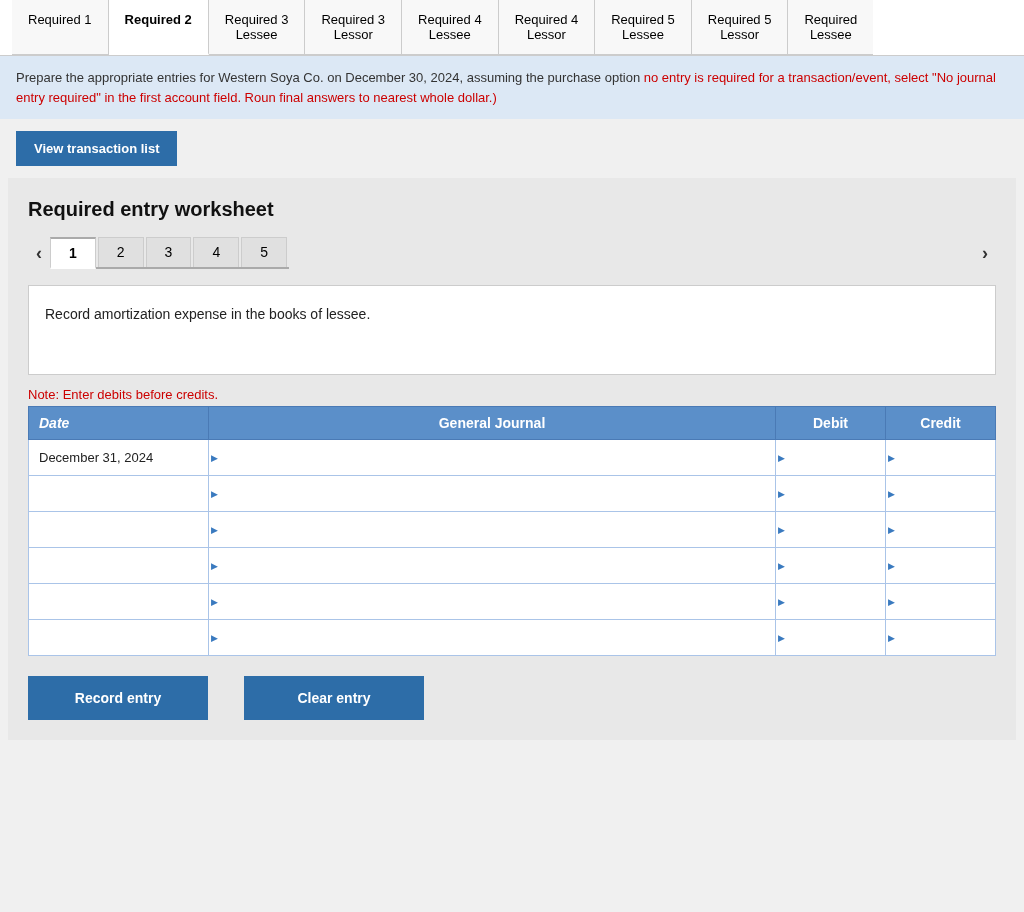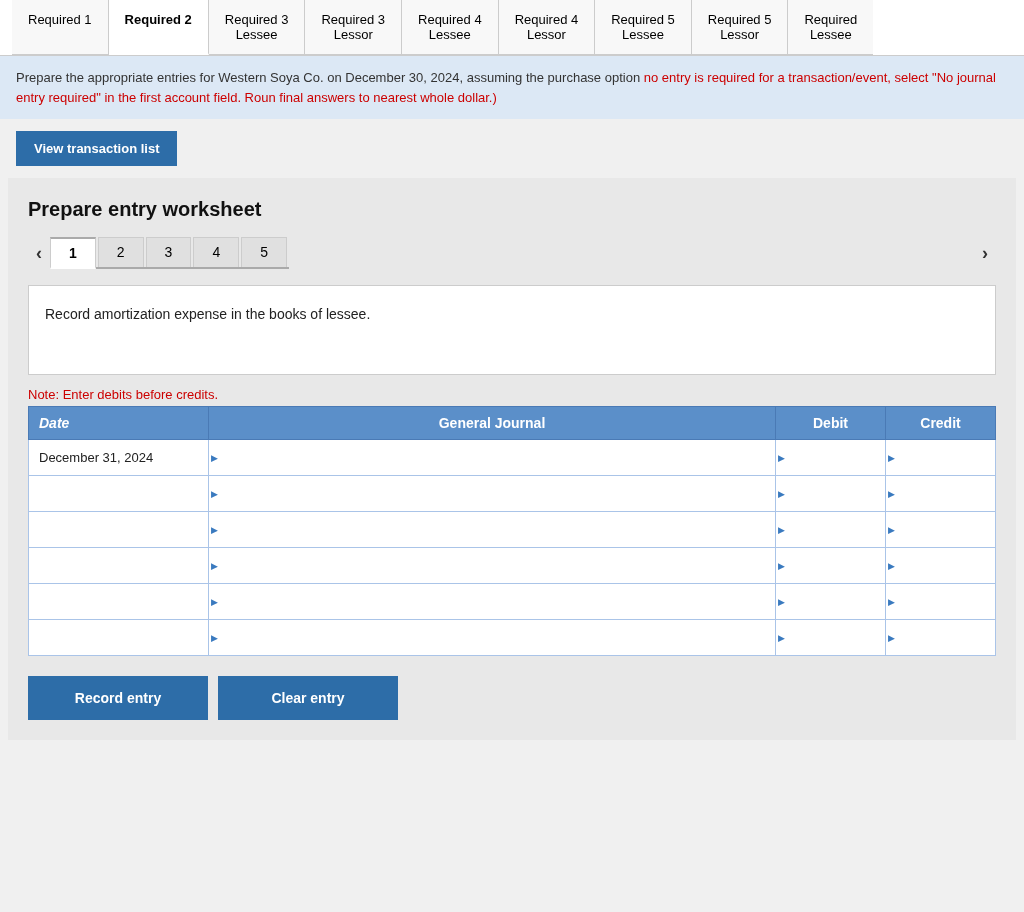--- a/index.html
+++ b/index.html
@@ -189,21 +189,21 @@
       font-size: 9px;
       color: #3a7abf;
     }
     .journal-table td.input-cell input {
       padding-left: 14px;
     }
 
     
     .bottom-buttons {
       display: flex;
-      gap: 10px;
+      gap: 36px;
       margin-top: 20px;
       align-items: center;
     }
     .btn-record {
       background: #2d6da8;
       color: #fff;
       border: none;
       padding: 14px 30px;
       cursor: pointer;
       font-size: 14px;
@@ -261,21 +261,21 @@
     <span>Prepare the appropriate entries for Western Soya Co. on December 30, 2024, assuming the purchase option</span>
     <span class="red-text">no entry is required for a transaction/event, select "No journal entry required" in the first account field. Roun final answers to nearest whole dollar.)</span>
   </div>
 
   
   <button class="view-transaction-btn">View transaction list</button>
 
   
   <div class="main-content">
 
-    <div class="worksheet-title">Prepare entry worksheet</div>
+    <div class="worksheet-title">Required entry worksheet</div>
 
     <div class="entry-tabs-row">
       <span class="nav-arrow">‹</span>
       <div class="entry-tabs">
         <div class="entry-tab active">1</div>
         <div class="entry-tab">2</div>
         <div class="entry-tab">3</div>
         <div class="entry-tab">4</div>
         <div class="entry-tab">5</div>
       </div>

